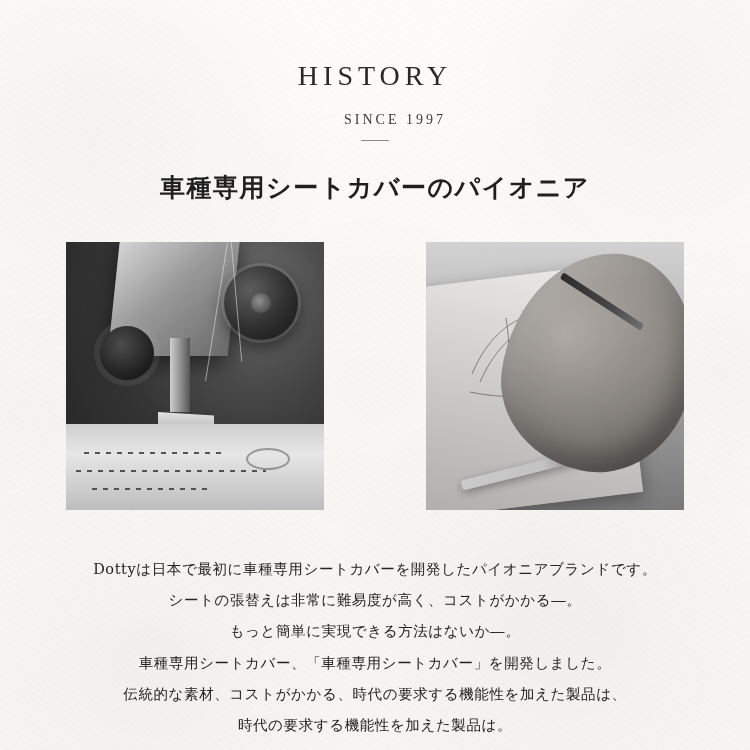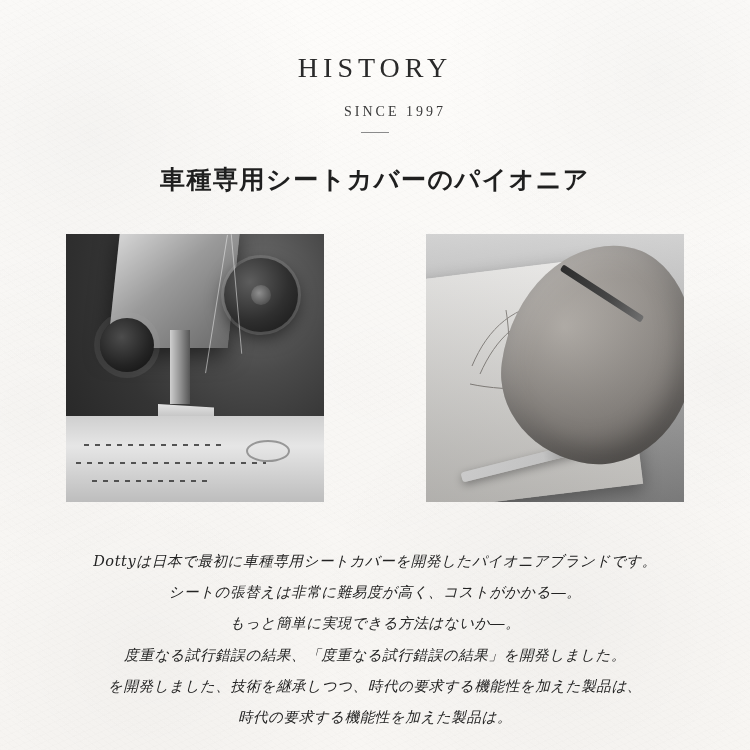--- a/index.html
+++ b/index.html
@@ -46,21 +46,21 @@
     position: relative;
     z-index: 2;
     text-align: center;
     padding-top: 52px;
   }
   .title-en {
     font-size: 28px;
     letter-spacing: 5px;
     font-weight: 400;
     color: #2a2a2a;
-    margin: 0;
+    margin: 8px;
     font-family: "Liberation Serif", serif;
   }
   .since {
     margin-top: 20px;
     font-size: 14px;
     letter-spacing: 3px;
     color: #3a3a3a;
     font-family: "Liberation Serif", serif;
     margin-left: 40px;
   }
@@ -228,21 +228,20 @@
     position: relative;
     z-index: 2;
     margin: 44px auto 0;
     width: 640px;
     text-align: center;
     font-family: "DejaVu Serif", serif;
     font-size: 14.5px;
     line-height: 2.15;
     color: #232323;
     letter-spacing: .6px;
-    font-style: italic;
   }
   .body-text p { margin: 0; }
 </style>
 </head>
 <body>
 
 <div class="page">
 
   <div class="header">
     <h1 class="title-en">HISTORY</h1>
@@ -289,18 +288,18 @@
       <div class="pencil-dark"></div>
       <div class="shade"></div>
     </div>
 
   </div>
 
   <div class="body-text">
     <p>Dottyは日本で最初に車種専用シートカバーを開発したパイオニアブランドです。</p>
     <p>シートの張替えは非常に難易度が高く、コストがかかる―。</p>
     <p>もっと簡単に実現できる方法はないか―。</p>
-    <p>度重なる試行錯誤の結果、「度重なる試行錯誤の結果」を開発しました。</p>
-    <p>を開発しました、技術を継承しつつ、時代の要求する機能性を加えた製品は、</p>
+    <p>車種専用シートカバー、「車種専用シートカバー」を開発しました。</p>
+    <p>伝統的な素材、コストがかかる、時代の要求する機能性を加えた製品は、</p>
     <p>時代の要求する機能性を加えた製品は。</p>
   </div>
 
 </div>
 
 </body></html>

